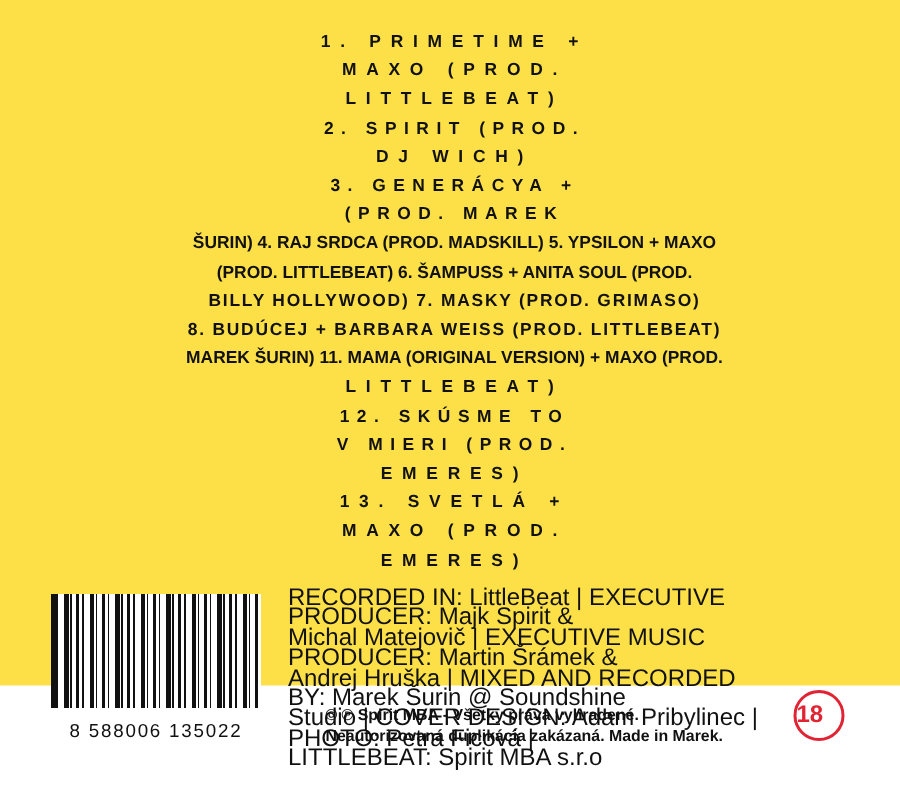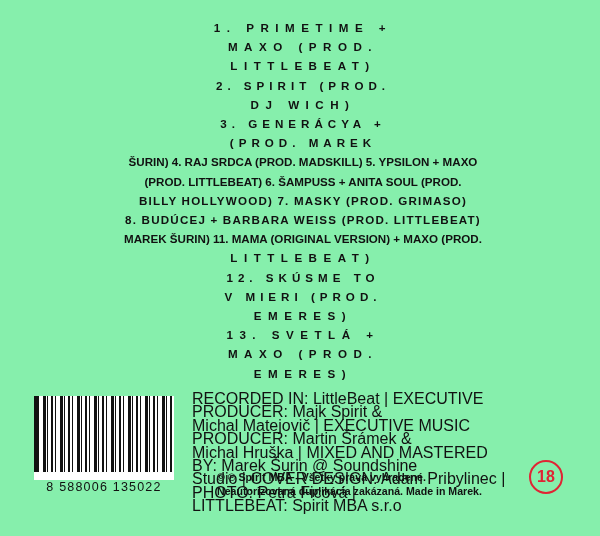--- a/index.html
+++ b/index.html
@@ -14,22 +14,22 @@
     color: #1a1a1a;
     overflow: hidden;
     position: relative;
   }
 
   #cd-back-cover {
     position: absolute;
     left: 0;
     top: 0;
     width: 600px;
-    height: 536px;
-    background: #86efac;
+    height: 457px;
+    background: #fde047;
   }
 
   
   #tracklist {
     position: absolute;
     left: 118px;
     top: 18px;
     width: 370px;
     text-align: center;
   }
@@ -140,21 +140,21 @@
     position: absolute;
     left: 529px;
     top: 460px;
     width: 34px;
     height: 34px;
     border: 2.2px solid #e02434;
     border-radius: 50%;
     box-sizing: border-box;
     display: flex;
     align-items: center;
-    justify-content: center;
+    justify-content: flex-start;
   }
   #age-rating-label {
     font-family: "Liberation Sans", sans-serif;
     font-size: 16px;
     font-weight: bold;
     color: #e02434;
     line-height: 1;
   }
 </style>
 </head>
@@ -185,21 +185,21 @@
   </div>
 
   <div id="barcode-block">
     <div id="barcode-bars"></div>
     <div id="barcode-number">8 588006 135022</div>
   </div>
 
   <div id="credits-block">
     <div class="credits-line">RECORDED IN: LittleBeat | EXECUTIVE PRODUCER: Majk Spirit &amp;</div>
     <div class="credits-line">Michal Matejovič | EXECUTIVE MUSIC PRODUCER: Martin Šrámek &amp;</div>
-    <div class="credits-line">Michal Hruška | MIXED AND MASTERED BY: Marek Šurin @ Soundshine</div>
+    <div class="credits-line">Andrej Hruška | MIXED AND RECORDED BY: Marek Šurin @ Soundshine</div>
     <div class="credits-line">Studio | COVER DESIGN: Adam Pribylinec | PHOTO: Petra Ficová |</div>
     <div class="credits-line">LITTLEBEAT: Spirit MBA s.r.o</div>
   </div>
 
   <div id="legal-block">
     <div class="legal-line">© ℗ Spirit MBA - Všetky práva vyhradené.</div>
     <div class="legal-line">Neautorizovaná duplikácia zakázaná. Made in Marek.</div>
   </div>
 
   <div id="age-rating">

